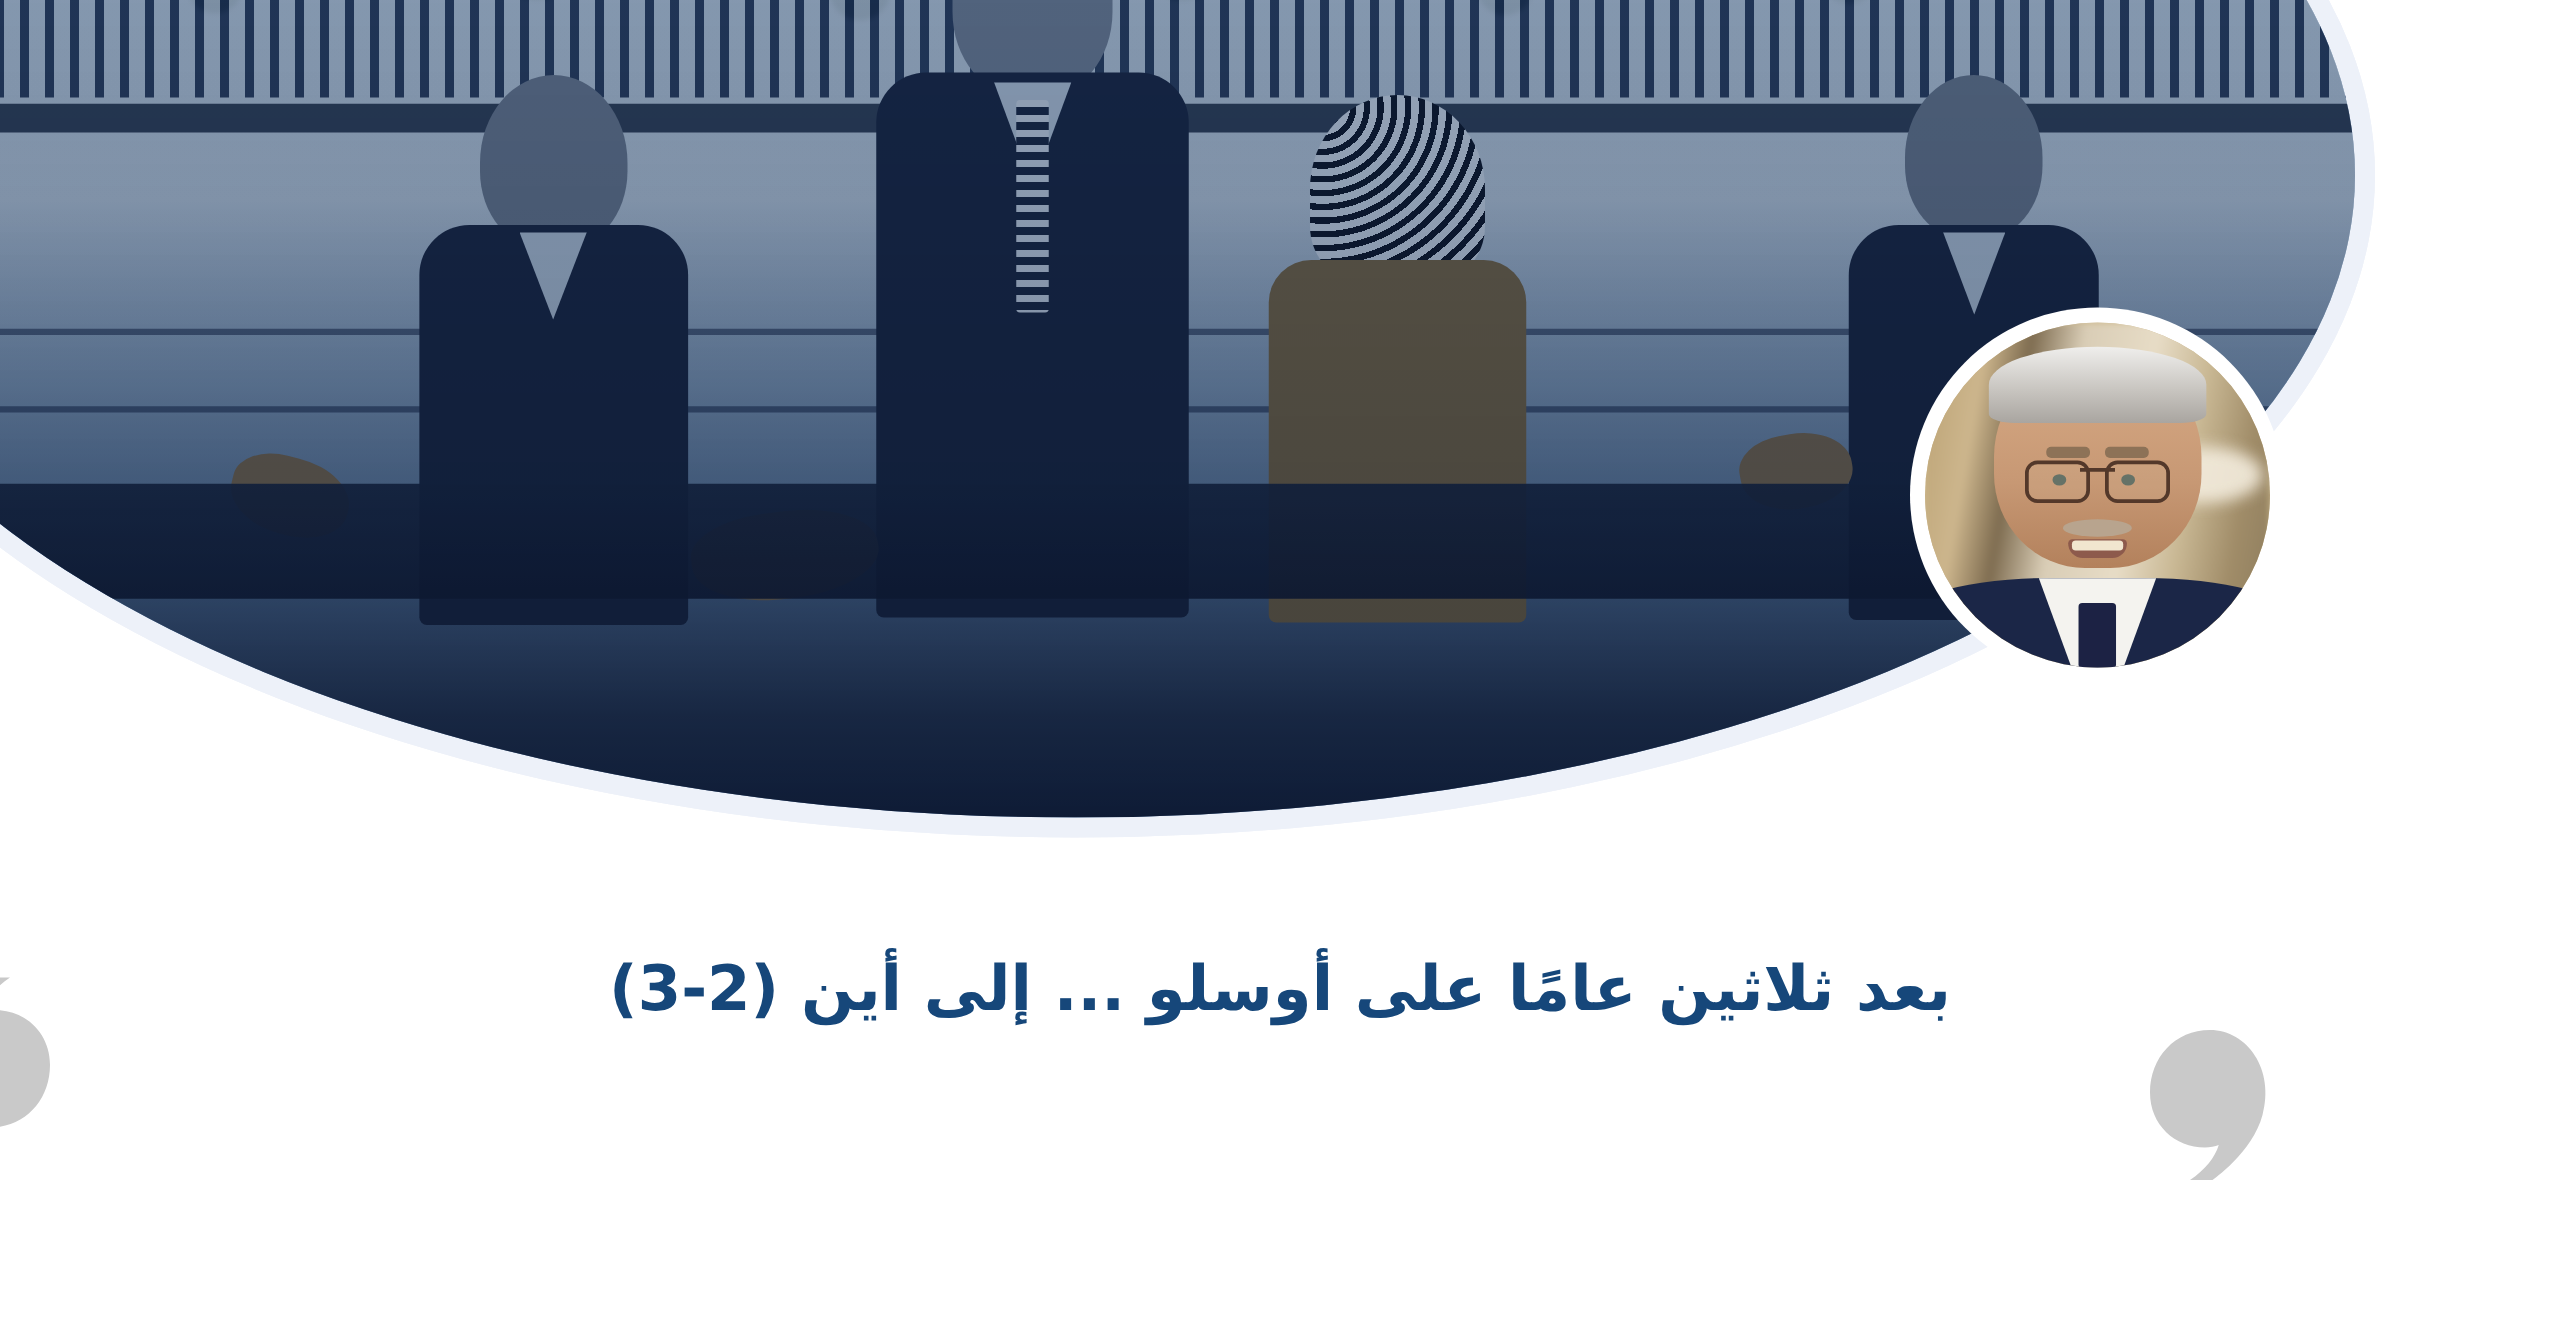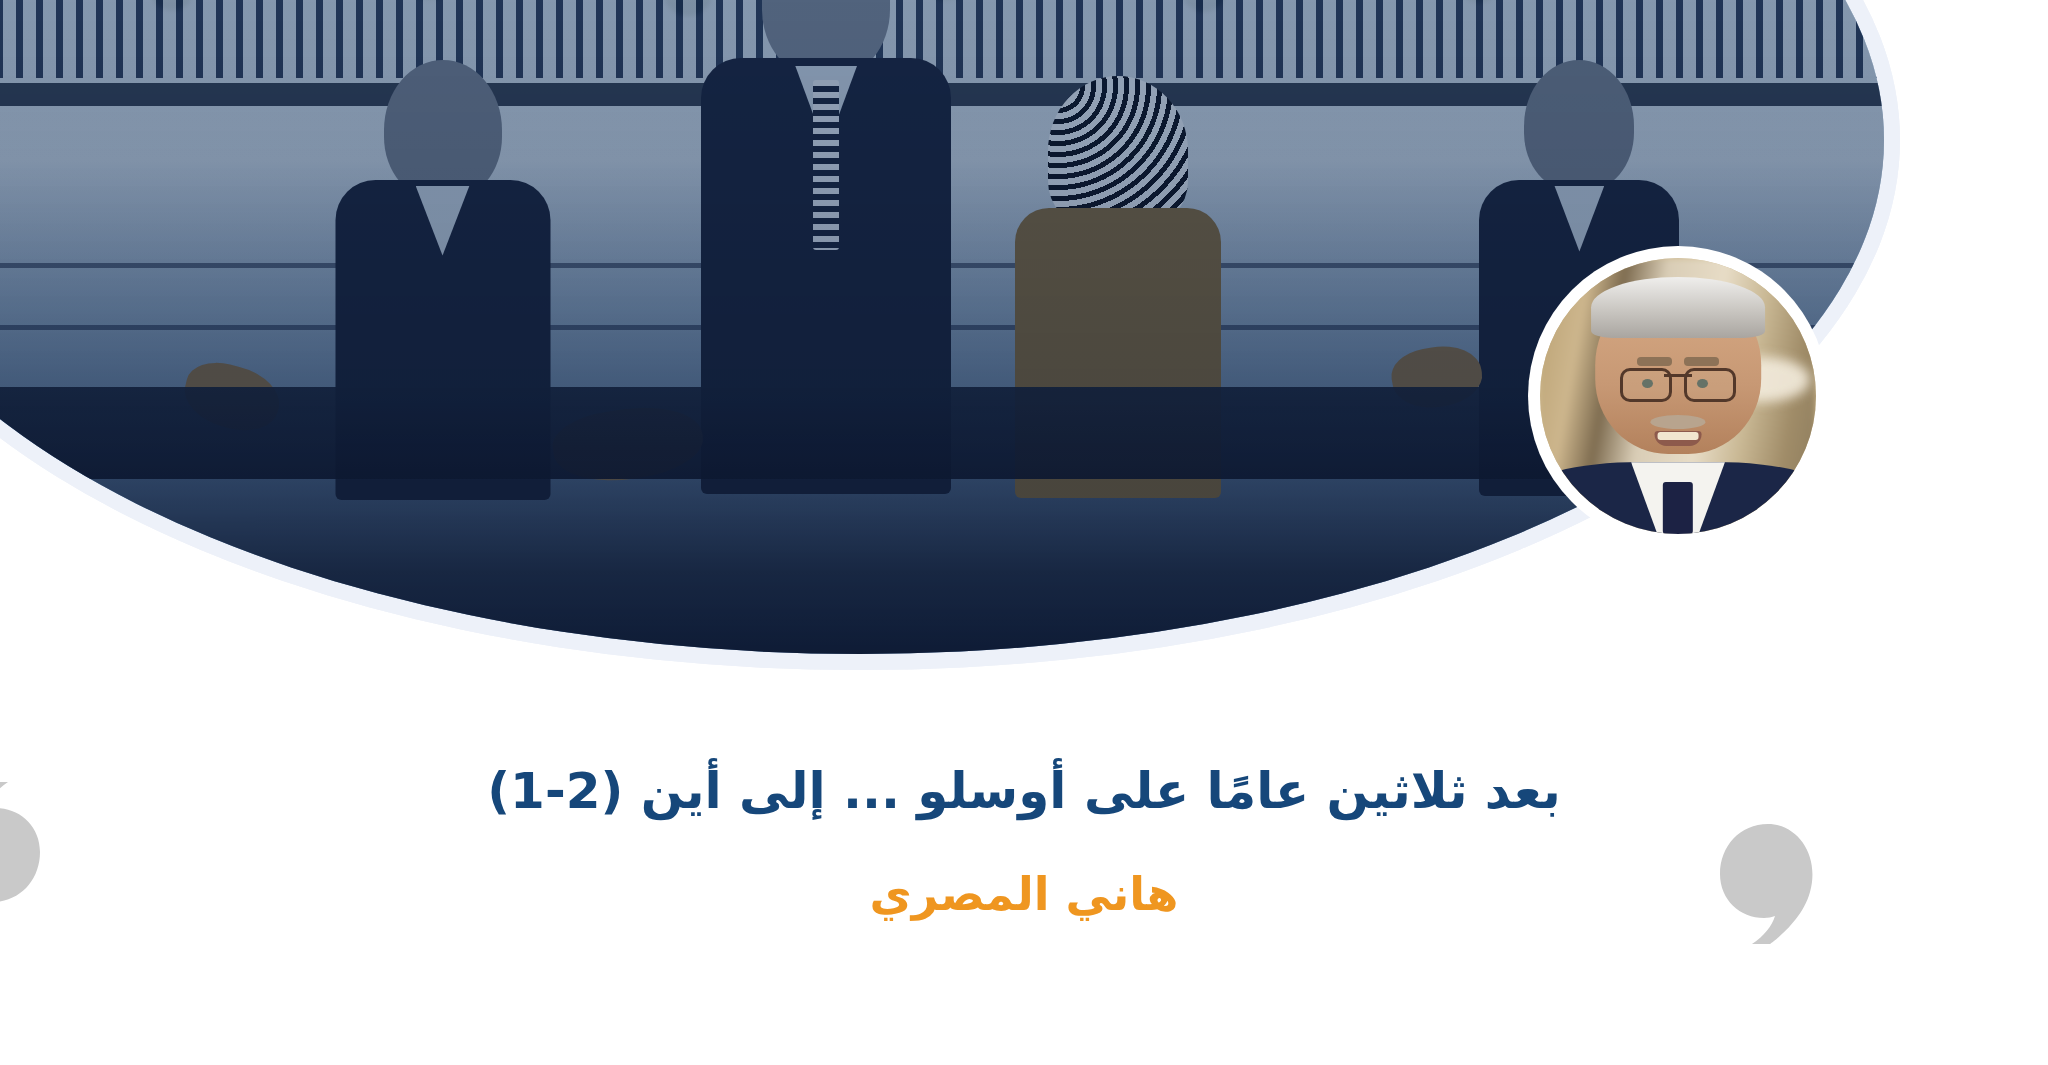--- a/index.html
+++ b/index.html
@@ -470,17 +470,16 @@
     </svg>
   </div>
 
   <div class="quote" id="quote-close">
     <svg width="120" height="130" viewBox="0 0 120 130" aria-hidden="true">
       <path d="M58 126 C58 126 90 104 98 74 C108 38 86 6 56 6 C28 6 8 28 8 56 C8 82 28 100 52 100 C56 100 60 99 63 98 C60 108 52 118 40 126 Z" fill="#c9c9c9" transform="translate(4,0)"></path>
     </svg>
   </div>
 
   <div class="text-block">
-    <h1 class="title">بعد ثلاثين عامًا على أوسلو ... إلى أين (2-1)</h1>
-    <div class="author">هاني المصري</div>
+    <h1 class="title">بعد ثلاثين عامًا على أوسلو ... إلى أين (2-3)</h1>
   </div>
 
 </div>
 
 </body></html>

